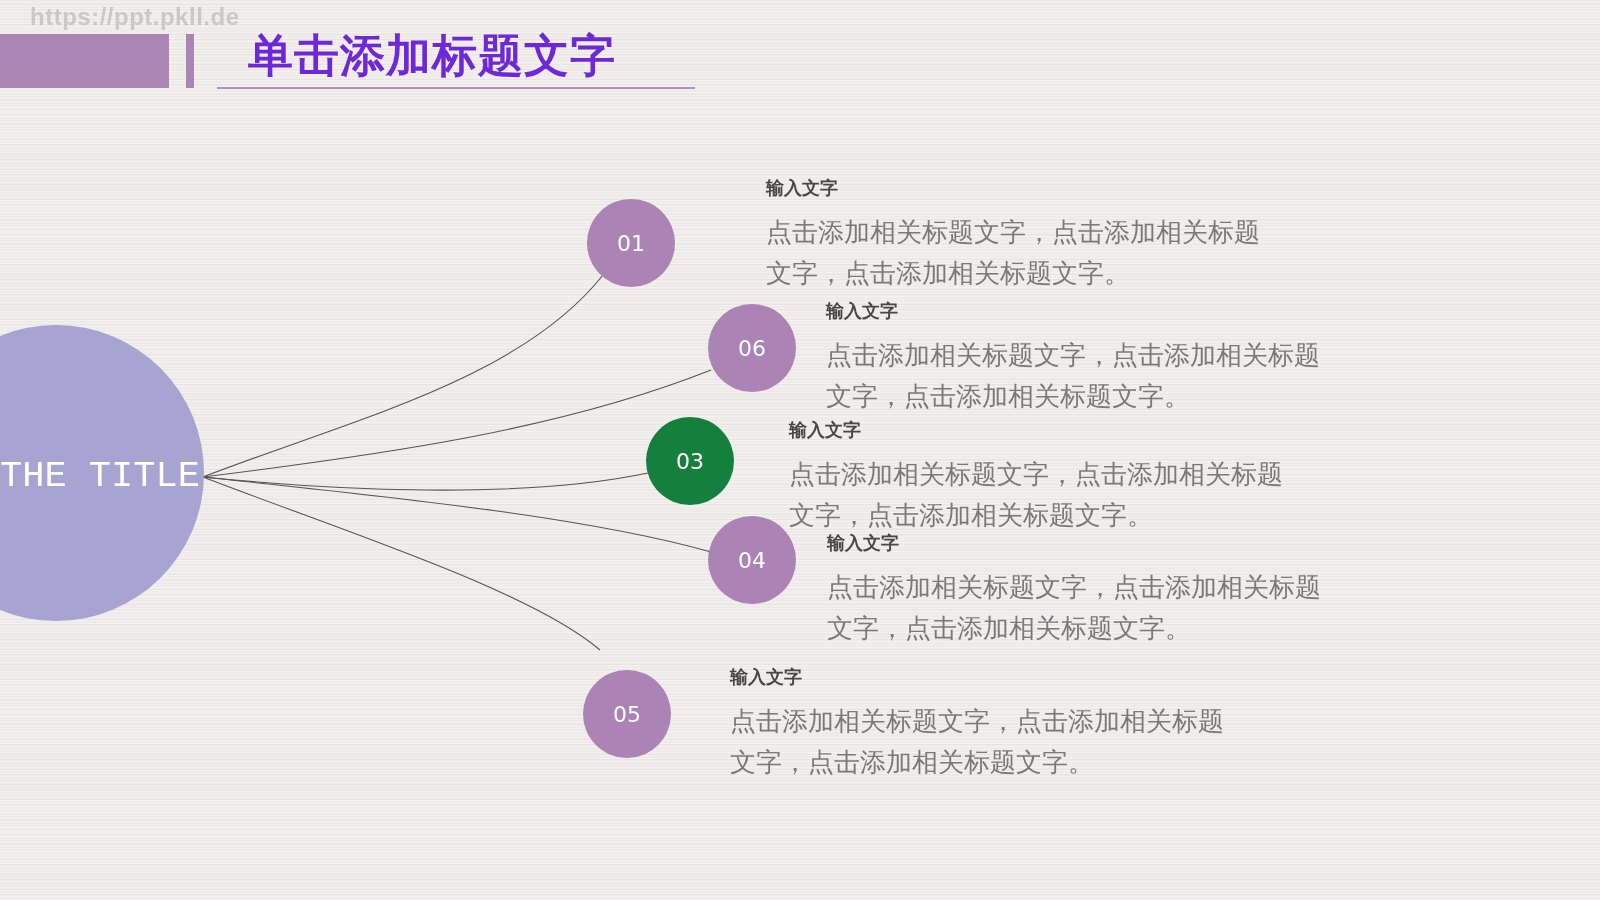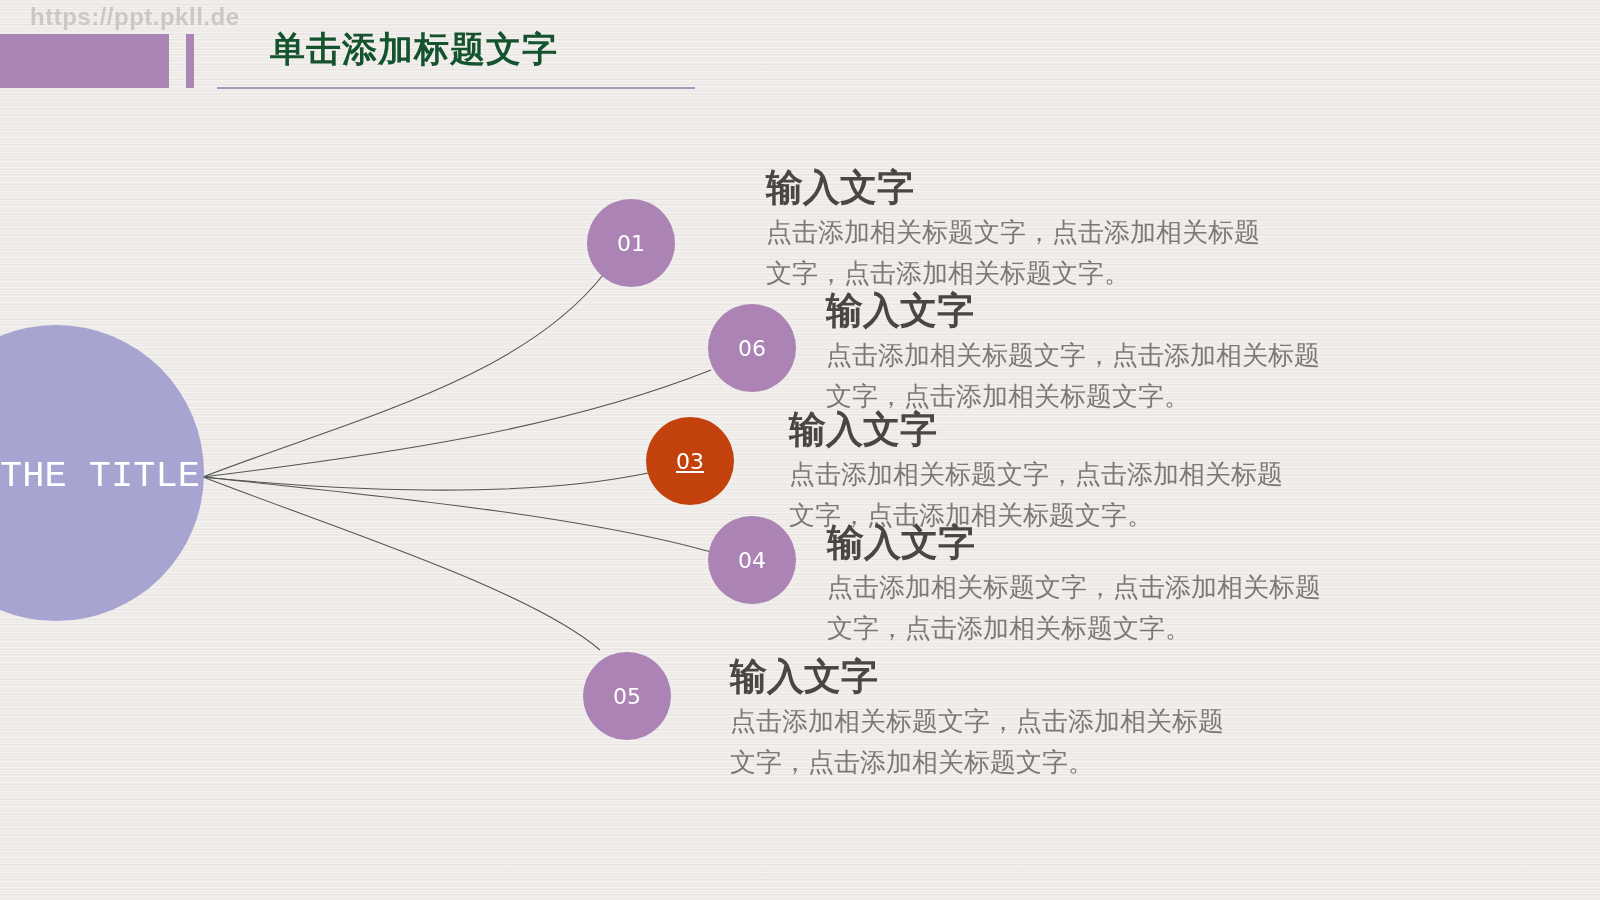--- a/index.html
+++ b/index.html
@@ -12,43 +12,43 @@
     font-family: "DejaVu Sans", "Liberation Sans", sans-serif;
   }
   .watermark {
     position: absolute; left: 10px; top: 3px;
     font-family: "Liberation Sans", sans-serif; font-weight: bold;
     font-size: 24px; color: rgba(160,156,156,0.45); letter-spacing: 0.5px; margin-left: 20px;
   }
   .header-bar-wide { position: absolute; left: 0; top: 34px; width: 169px; height: 54px; }
   .header-bar-thin { position: absolute; left: 186px; top: 34px; width: 8px; height: 54px; }
   .page-title {
-    position: absolute; left: 270px; top: 26px;
+    position: absolute; left: 248px; top: 26px;
     font-family: "DejaVu Sans", sans-serif; font-weight: bold;
-    font-size: 35px; color: #14532d; letter-spacing: 1px; white-space: nowrap;
+    font-size: 45px; color: #6d28d9; letter-spacing: 1px; white-space: nowrap;
   }
   .title-underline { position: absolute; left: 217px; top: 87px; width: 478px; height: 1.5px; }
   .connectors { position: absolute; left: 0; top: 0; width: 1600px; height: 900px; }
   .main-circle {
     position: absolute; left: -92px; top: 325px; width: 296px; height: 296px;
     border-radius: 50%; display: flex; align-items: center; justify-content: center;
   }
   .main-circle-label {
     position: absolute; left: 0; top: 456px;
     font-family: Liberation Mono, monospace; font-size: 37px; color: #ffffff;
     white-space: nowrap; line-height: 40px;
   }
   .node {
     position: absolute; width: 88px; height: 88px; border-radius: 50%;
     display: flex; align-items: center; justify-content: center;
     color: #ffffff; font-family: "DejaVu Sans", sans-serif; font-size: 22px;
   }
   .item { position: absolute; white-space: nowrap; }
   .item-heading {
-    font-family: "DejaVu Sans", sans-serif; font-weight: bold; font-size: 37px;
+    font-family: "DejaVu Sans", sans-serif; font-weight: bold; font-size: 18px;
     color: #4a4646; line-height: 34px; margin-bottom: 7px;
   }
   .item-body {
     font-family: "DejaVu Sans", sans-serif; font-size: 26px; color: #7c7878;
     line-height: 41px;
   }
 </style>
 </head>
 <body>
 
@@ -69,27 +69,27 @@
 
 <div class="main-circle" style="background: rgb(167, 164, 210);"></div>
 <div class="main-circle-label">THE TITLE</div>
 
 <div class="node" style="left: 587px; top: 199px; background: rgb(171, 131, 181);">
     <span>01</span>
   </div>
 <div class="node" style="left: 708px; top: 304px; background: rgb(171, 131, 181);">
     <span>06</span>
   </div>
-<div class="node" style="left: 646px; top: 417px; background: #c2410c; text-decoration: underline;">
+<div class="node" style="left: 646px; top: 417px; background: #15803d;">
     <span>03</span>
   </div>
 <div class="node" style="left: 708px; top: 516px; background: rgb(171, 131, 181); justify-content: center;">
     <span>04</span>
   </div>
-<div class="node" style="left: 583px; top: 652px; background: rgb(171, 131, 181);">
+<div class="node" style="left: 583px; top: 670px; background: rgb(171, 131, 181);">
     <span>05</span>
   </div>
 
 <div class="item" style="left:766px;top:171px;">
   <div class="item-heading">输入文字</div>
   <div class="item-body">点击添加相关标题文字，点击添加相关标题</div>
   <div class="item-body">文字，点击添加相关标题文字。</div>
 </div>
 <div class="item" style="left:826px;top:294px;">
   <div class="item-heading">输入文字</div>

